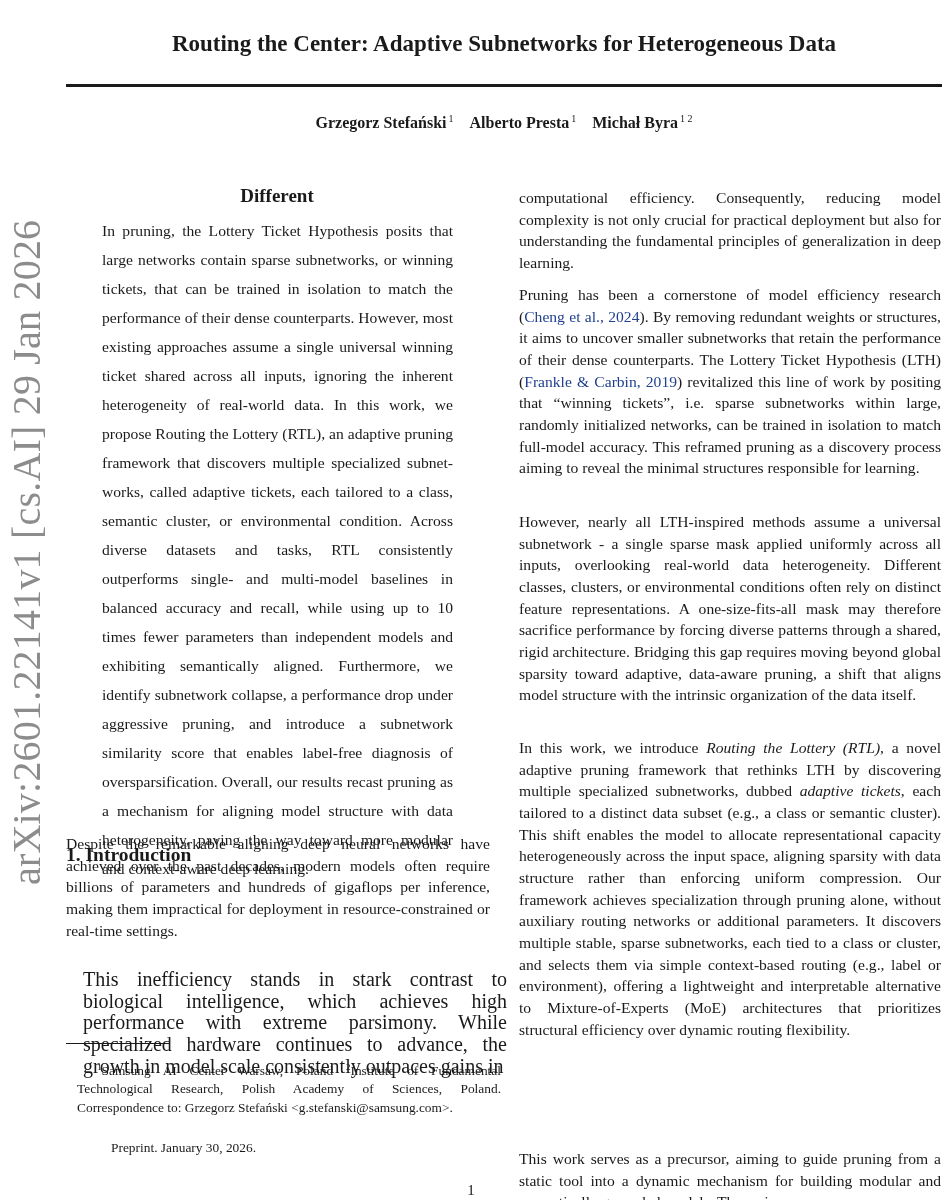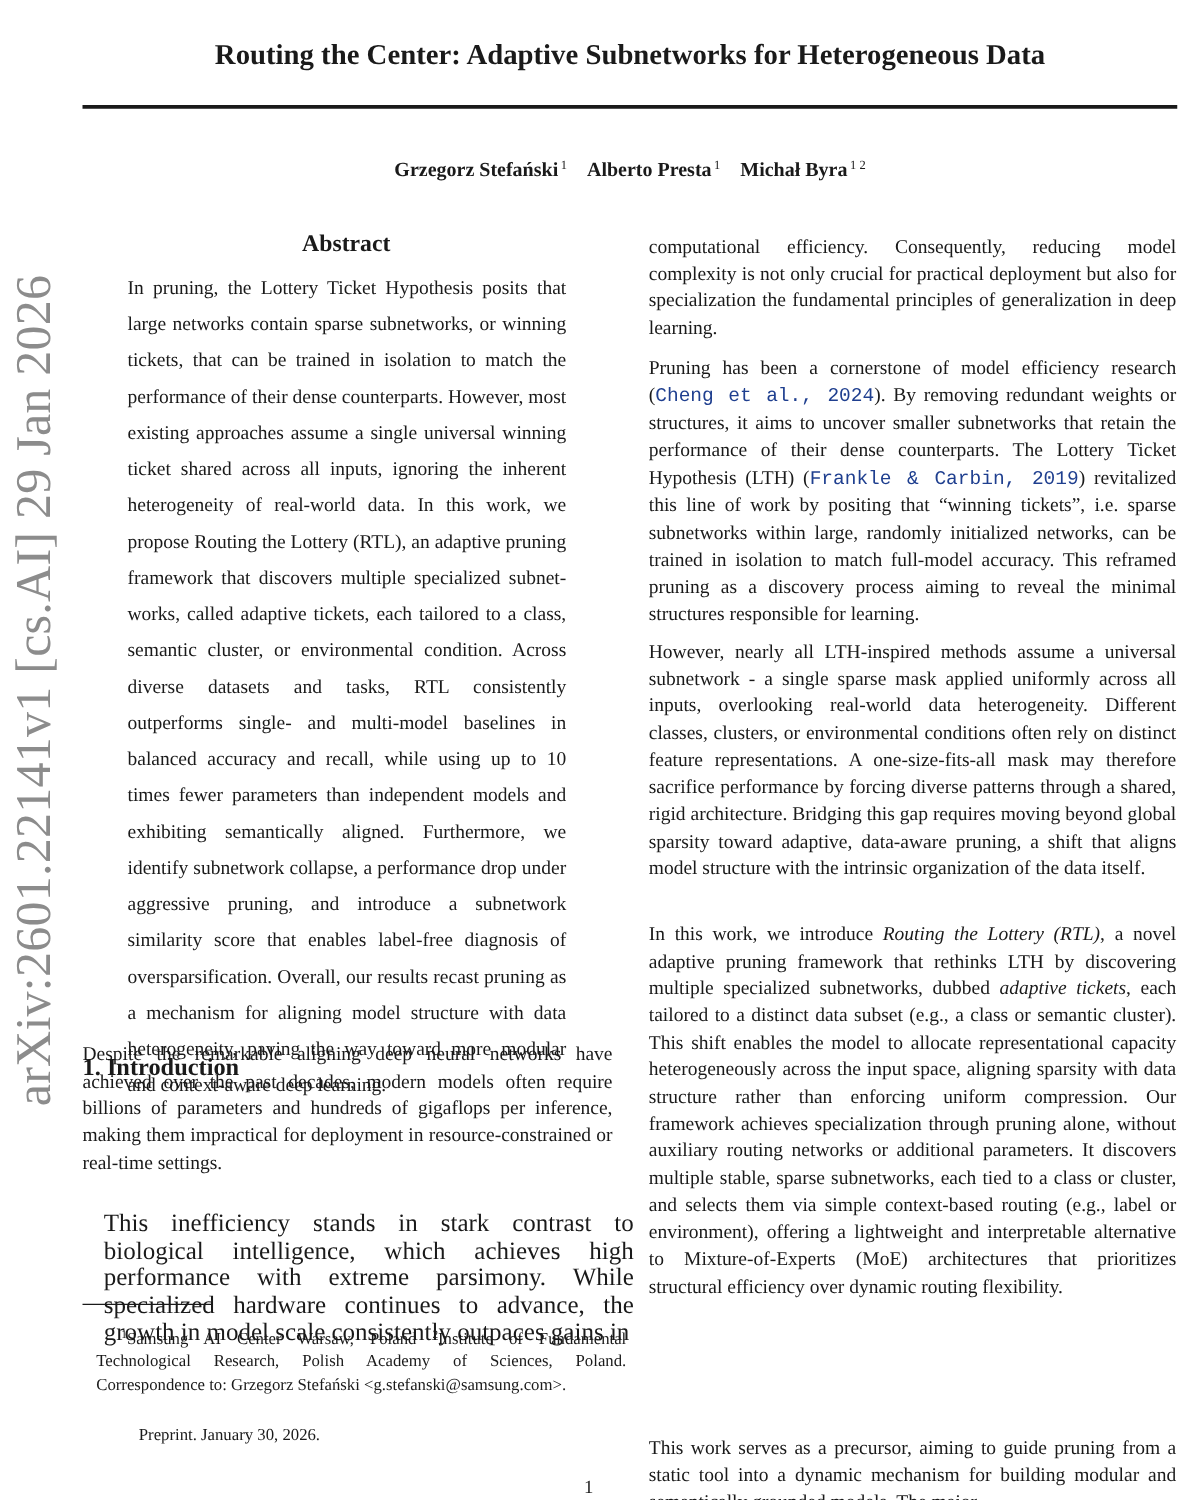--- a/index.html
+++ b/index.html
@@ -17,21 +17,21 @@
   .title {
     position: absolute; left: 66px; width: 876px; top: 29px;
     text-align: center; font-weight: bold; font-size: 23px; line-height: 30px;
     margin: 0;
   }
   .title-rule {
     position: absolute; left: 66px; top: 84px; width: 876px; height: 3px;
     background: #1a1a1a;
   }
   .authors {
-    position: absolute; left: 66px; width: 876px; top: 122px;
+    position: absolute; left: 66px; width: 876px; top: 108px;
     text-align: center; font-weight: bold; font-size: 16px; line-height: 22px;
   }
   .authors .author { margin: 0 6px; }
   .authors sup { font-size: 10px; font-weight: normal; vertical-align: 6px; margin-left: 2px; }
   .abstract-heading {
     position: absolute; left: 102px; width: 350px; top: 183px;
     text-align: center; font-weight: bold; font-size: 19px; line-height: 26px; margin: 0;
   }
   .abstract-body {
     position: absolute; left: 102px; width: 351px; top: 216px;
@@ -46,53 +46,53 @@
   .footnote {
     position: absolute; left: 66px; width: 424px; top: 1047px;
     font-size: 13.4px; line-height: 18.4px; text-align: justify; margin: 11px;
   }
   .footnote .indent { display: inline-block; width: 20px; }
   .footnote sup { font-size: 9px; vertical-align: 5px; }
   .preprint {
     position: absolute; left: 66px; top: 1139px; font-size: 13.4px; line-height: 18px; margin-left: 45px;
   }
   .rp { position: absolute; left: 519px; width: 422px; font-size: 15.6px; line-height: 21.65px; text-align: justify; margin: 0; }
-  .cite { color: #1f3f8f; text-decoration: none; cursor: pointer; font-family: Liberation Mono, monospace; }
+  .cite { color: #1f3f8f; text-decoration: none; cursor: pointer; }
   .page-number {
     position: absolute; left: 0; width: 942px; top: 1180px; text-align: center; font-size: 15px; line-height: 20px;
   }
   em { font-style: italic; }
 </style>
 </head>
 <body>
 
 <div class="arxiv-stamp">arXiv:2601.22141v1  [cs.AI]  29 Jan 2026</div>
 
 <h1 class="title">Routing the Center: Adaptive Subnetworks for Heterogeneous Data</h1>
 <div class="title-rule"></div>
 
 <div class="authors">
   <span class="author"><span>Grzegorz Stefański</span><sup>1</sup></span>
   <span class="author"><span>Alberto Presta</span><sup>1</sup></span>
   <span class="author"><span>Michał Byra</span><sup>1 2</sup></span>
 </div>
 
-<h2 class="abstract-heading">Abstract</h2>
+<h2 class="abstract-heading">Different</h2>
 <p class="abstract-body" style="margin:0">In pruning, the Lottery Ticket Hypothesis posits that large networks contain sparse subnetworks, or winning tickets, that can be trained in isolation to match the performance of their dense counter­parts. However, most existing approaches assume a single universal winning ticket shared across all inputs, ignoring the inherent heterogeneity of real-world data. In this work, we propose Routing the Lottery (RTL), an adaptive pruning frame­work that discovers multiple specialized subnet­works, called adaptive tickets, each tailored to a class, semantic cluster, or environmental con­dition.  Across diverse datasets and tasks, RTL consistently outperforms single- and multi-model baselines in balanced accuracy and recall, while using up to 10 times fewer parameters than in­dependent models and exhibiting semantically aligned.  Furthermore, we identify subnetwork collapse, a performance drop under aggressive pruning, and introduce a subnetwork similarity score that enables label-free diagnosis of over­sparsification. Overall, our results recast pruning as a mechanism for aligning model structure with data heterogeneity, paving the way toward more modular and context-aware deep learning.</p>
 
 <h2 class="section-heading">1. Introduction</h2>
 <p class="intro-p1">Despite the remarkable aligning deep neural networks have achieved over the past decades, modern models often require billions of parameters and hundreds of gigaflops per infer­ence, making them impractical for deployment in resource-constrained or real-time settings.</p>
 <p class="intro-p2">This inefficiency stands in stark contrast to biological intel­ligence, which achieves high performance with extreme par­simony. While specialized hardware continues to advance, the growth in model scale consistently outpaces gains in</p>
 
 <div class="footnote-rule"></div>
 <p class="footnote"><span class="indent"></span><sup>1</sup><span>Samsung AI Center Warsaw, Poland </span><sup>2</sup><span>Institute of Fun­damental Technological Research, Polish Academy of Sci­ences, Poland.  Correspondence to: Grzegorz Stefański &lt;g.stefanski@samsung.com&gt;.</span></p>
 
 <div class="preprint">Preprint. January 30, 2026.</div>
 
-<p class="rp" style="top:187px">computational efficiency.  Consequently, reducing model complexity is not only crucial for practical deployment but also for specialization the fundamental principles of gener­alization in deep learning.</p>
+<p class="rp" style="top:187px">computational efficiency.  Consequently, reducing model complexity is not only crucial for practical deployment but also for understanding the fundamental principles of gener­alization in deep learning.</p>
 
 <p class="rp" style="top:284px"><span>Pruning has been a cornerstone of model efficiency research (</span><a class="cite">Cheng et al., 2024</a><span>).  By removing redundant weights or structures, it aims to uncover smaller subnetworks that retain the performance of their dense counterparts.  The Lottery Ticket Hypothesis (LTH) (</span><a class="cite">Frankle &amp; Carbin, 2019</a><span>) revital­ized this line of work by positing that “winning tickets”, i.e. sparse subnetworks within large, randomly initialized networks, can be trained in isolation to match full-model ac­curacy. This reframed pruning as a discovery process aiming to reveal the minimal structures responsible for learning.</span></p>
 
 <p class="rp" style="top:511px">However, nearly all LTH-inspired methods assume a uni­versal subnetwork - a single sparse mask applied uniformly across all inputs, overlooking real-world data heterogene­ity. Different classes, clusters, or environmental conditions often rely on distinct feature representations.  A one-size-fits-all mask may therefore sacrifice performance by forcing diverse patterns through a shared, rigid architecture. Bridg­ing this gap requires moving beyond global sparsity toward adaptive, data-aware pruning, a shift that aligns model struc­ture with the intrinsic organization of the data itself.</p>
 
 <p class="rp" style="top:737px"><span>In this work, we introduce </span><em>Routing the Lottery (RTL)</em><span>, a novel adaptive pruning framework that rethinks LTH by discovering multiple specialized subnetworks, dubbed </span><em>adap­tive tickets</em><span>, each tailored to a distinct data subset (e.g., a class or semantic cluster). This shift enables the model to al­locate representational capacity heterogeneously across the input space, aligning sparsity with data structure rather than enforcing uniform compression. Our framework achieves specialization through pruning alone, without auxiliary rout­ing networks or additional parameters. It discovers multiple stable, sparse subnetworks, each tied to a class or cluster, and selects them via simple context-based routing (e.g., la­bel or environment), offering a lightweight and interpretable alternative to Mixture-of-Experts (MoE) architectures that prioritizes structural efficiency over dynamic routing flexi­bility.</span></p>
 
 <p class="rp" style="top:1148px">This work serves as a precursor, aiming to guide pruning from a static tool into a dynamic mechanism for building modular and semantically grounded models.  The major</p>
 
 <div class="page-number">1</div>

